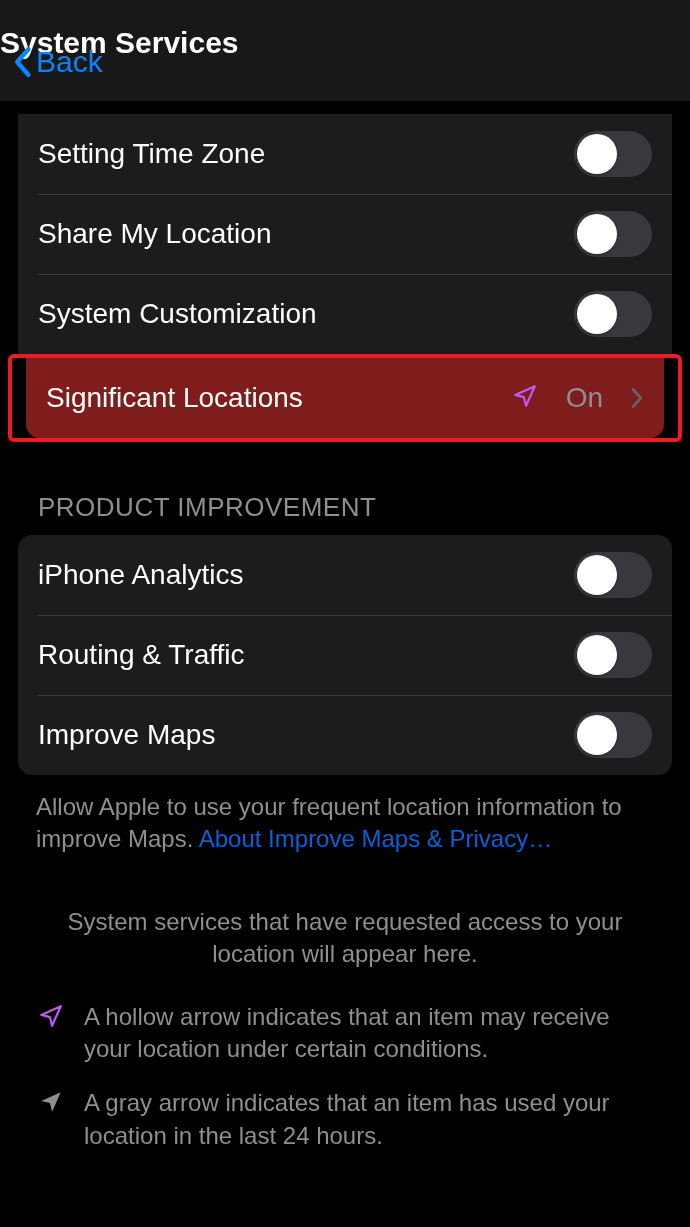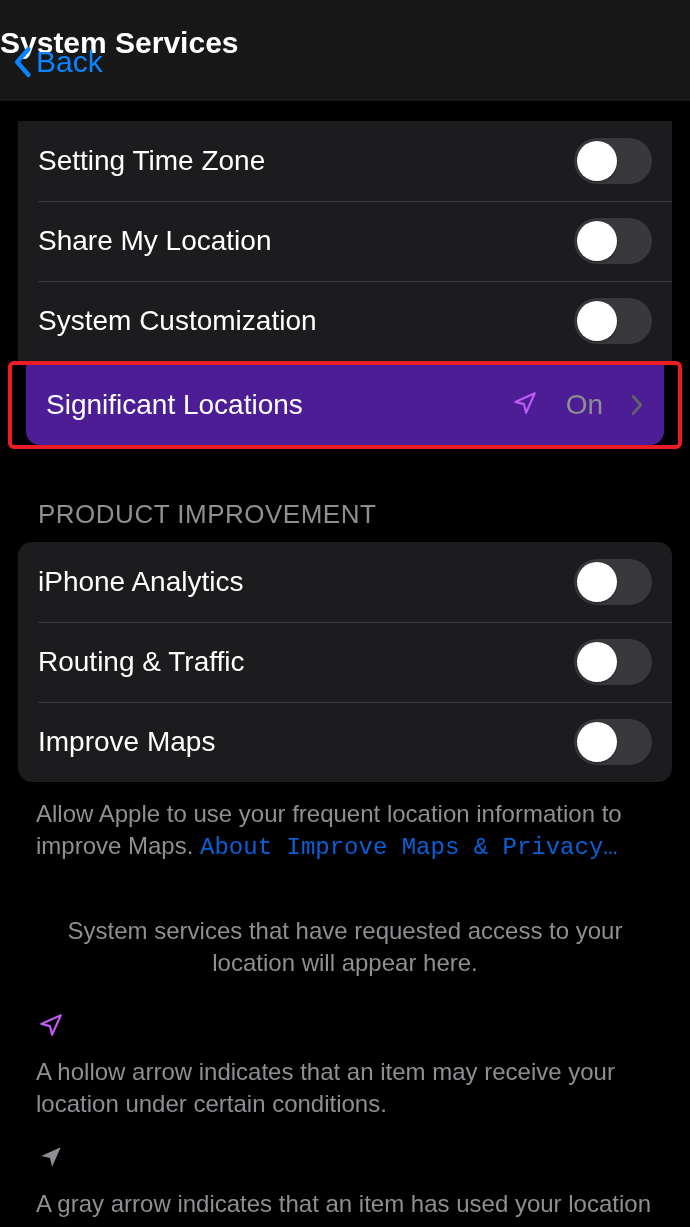--- a/index.html
+++ b/index.html
@@ -42,21 +42,21 @@
   }
   .group {
     background: #1c1c1e;
     margin: 0 18px;
     border-radius: 14px;
     overflow: hidden;
   }
   .group.top {
     border-top-left-radius: 0;
     border-top-right-radius: 0;
-    margin-top: 20px;
+    margin-top: 13px;
   }
   .row {
     display: flex;
     align-items: center;
     justify-content: space-between;
     padding: 0 20px;
     height: 80px;
     position: relative;
   }
   .row + .row::before {
@@ -110,59 +110,57 @@
     letter-spacing: 0.5px;
   }
   .footer-text {
     padding: 16px 36px 0 36px;
     font-size: 24px;
     color: #8e8e93;
     line-height: 1.35;
   }
   .footer-link {
     color: #0a60d8;
-    font-family: Liberation Mono, monospace;
   }
   .info-block {
     padding: 50px 36px 0 36px;
   }
   .info-text {
     font-size: 24px;
     color: #8e8e93;
     line-height: 1.35;
     margin-bottom: 30px;
     text-align: center;
   }
   .legend-row {
     display: flex;
     gap: 18px;
     margin-bottom: 22px;
     align-items: flex-start;
-    flex-direction: column;
   }
   .legend-icon {
     width: 30px;
     flex-shrink: 0;
     display: flex;
     justify-content: center;
     margin-top: 2px;
   }
   .legend-text {
     font-size: 24px;
     color: #8e8e93;
     line-height: 1.35;
   }
   .highlight-box {
     border: 4px solid #ec1c24;
     border-radius: 6px;
     margin: 0 8px;
     padding: 0;
   }
   .highlight-box .row {
-    background: #4c1d95;
+    background: #7f1d1d;
     border-radius: 0 0 14px 14px;
     margin: 0 10px;
     justify-content: space-between;
   }
   .group.top-inner {
     margin-bottom:0;
     border-bottom-left-radius:0;
     border-bottom-right-radius:0;
   }
   .sig-group {

